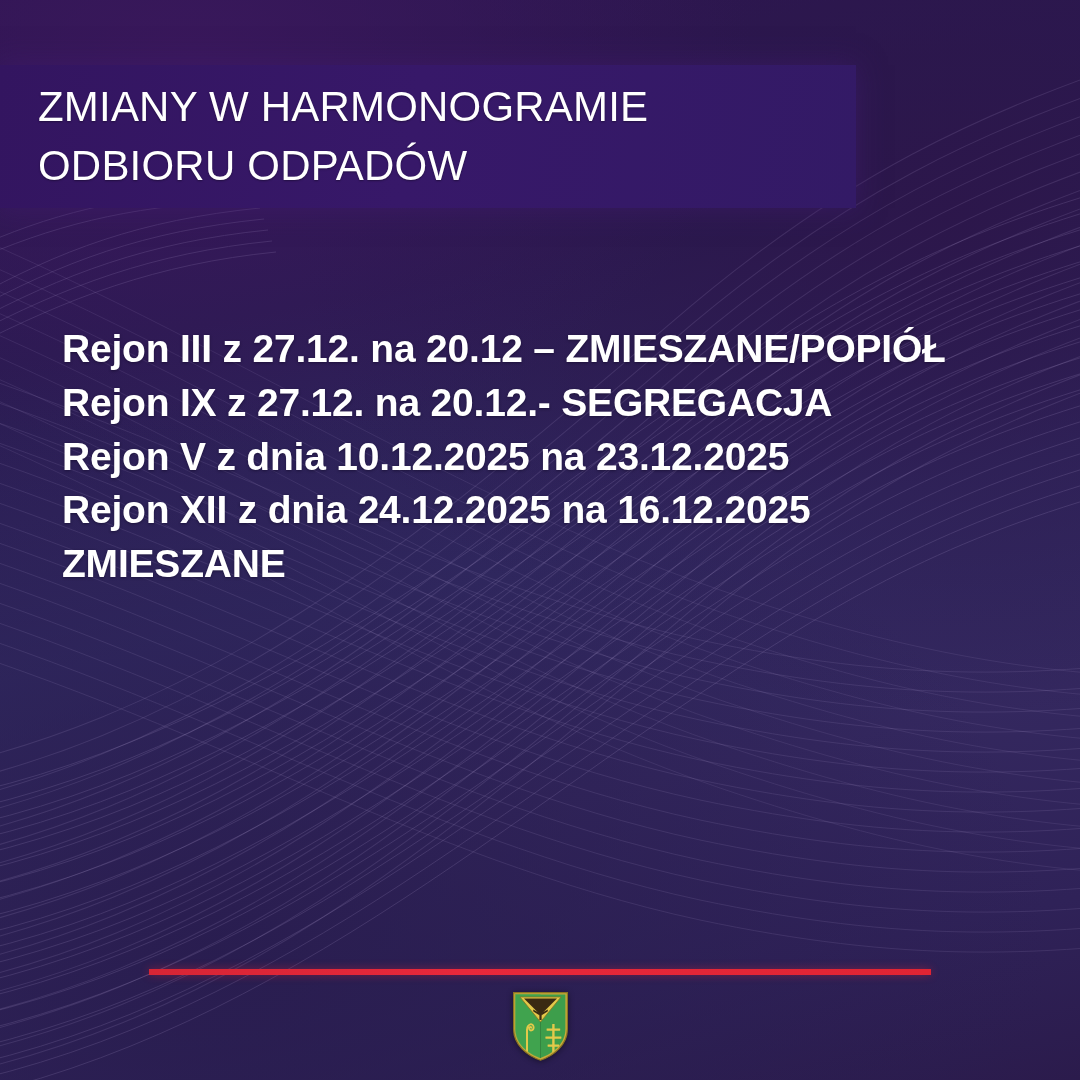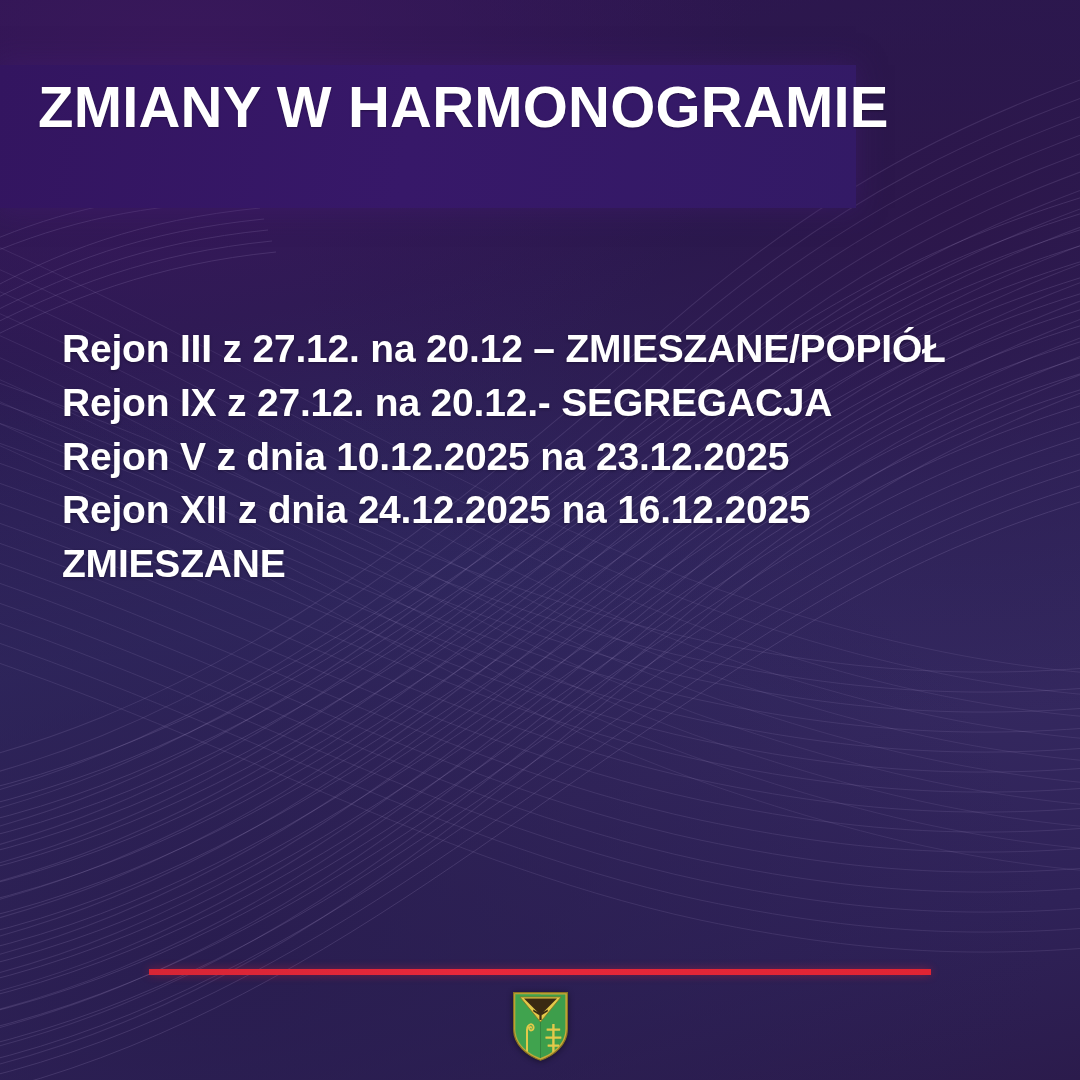--- a/index.html
+++ b/index.html
@@ -41,22 +41,22 @@
     height: 143px;
     background: linear-gradient(100deg, #331560 0%, #371869 48%, #331a66 100%);
     box-shadow: 0 0 26px rgba(64,28,112,0.55);
   }
   .title-text {
     position: absolute;
     left: 38px;
     top: 77px;
     width: 830px;
     color: #ffffff;
-    font-size: 58px;
-    font-weight: 700;
+    font-size: 42px;
+    font-weight: 400;
     line-height: 59px;
     letter-spacing: 0.2px;
     text-transform: uppercase;
     font-stretch: condensed;
     text-shadow: 0 1px 2px rgba(0,0,0,0.35);
   }
   .title-text .tline { display: block; white-space: nowrap; }
 
   
   .body-block {
@@ -335,20 +335,21 @@
           <path d="M -30 262 C 52 226 124 207 234 201"></path>
         </g>
       </g>
     </svg>
   </div>
 
   <div class="title-banner"></div>
 
   <div class="title-text">
     <span class="tline">ZMIANY W HARMONOGRAMIE</span>
+    <span class="tline">ODBIORU ODPADÓW</span>
   </div>
 
   <div class="body-block">
     <span class="body-line">Rejon III z 27.12. na 20.12 – ZMIESZANE/POPIÓŁ</span>
     <span class="body-line">Rejon IX z 27.12. na 20.12.- SEGREGACJA</span>
     <span class="body-line">Rejon V z dnia 10.12.2025 na 23.12.2025</span>
     <span class="body-line">Rejon XII z dnia 24.12.2025 na 16.12.2025</span>
     <span class="body-line">ZMIESZANE</span>
   </div>
 

